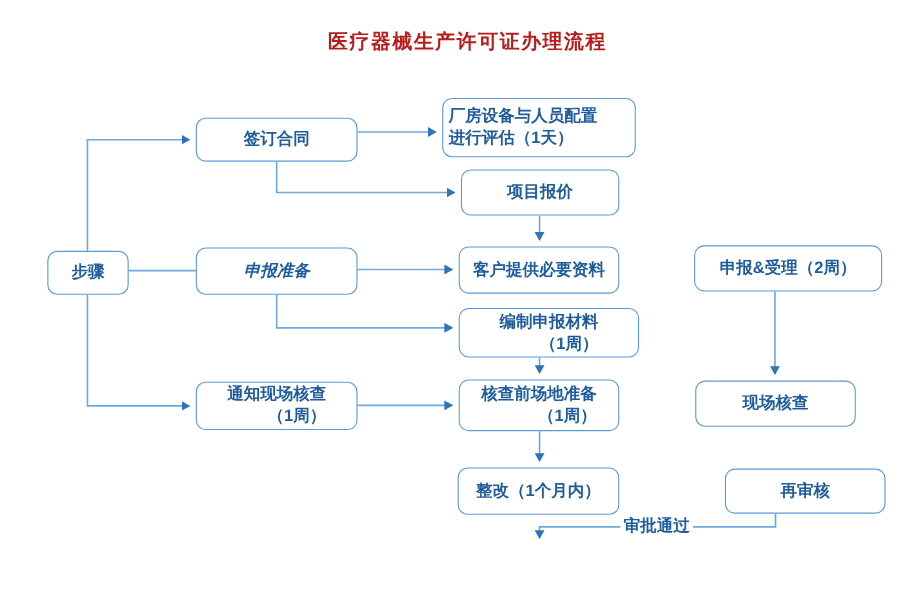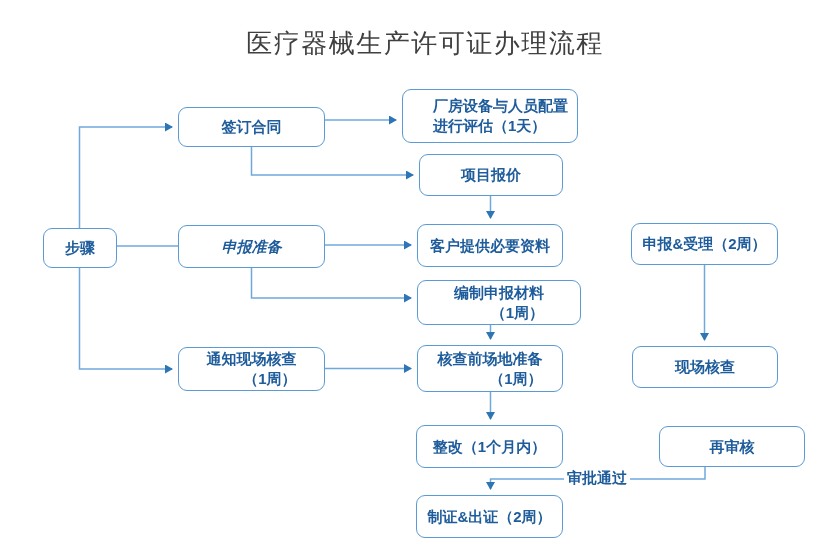--- a/index.html
+++ b/index.html
@@ -14,24 +14,24 @@
     height: 555px;
     background: #ffffff;
     overflow: hidden;
   }
   .page-title {
     position: absolute;
     top: 26px;
     left: 20px;
     right: 0;
     text-align: center;
-    font-size: 26px;
-    font-weight: normal;
+    font-size: 18px;
+    font-weight: bold;
     letter-spacing: 1.5px;
-    color: #404040;
+    color: #b91c1c;
     white-space: nowrap;
   }
   .wires {
     position: absolute;
     top: 0;
     left: 0;
     pointer-events: none;
   }
   .node {
     position: absolute;
@@ -45,35 +45,35 @@
     text-align: right;
     color: #1E5C9B;
     font-size: 15px;
     font-weight: bold;
     line-height: 20px;
     white-space: pre-line;
   }
   .node.align-left {
     justify-content: flex-start;
     text-align: left;
-    padding-left: 30px;
+    padding-left: 5px;
   }
   
   #n-steps     { left: 43px;  top: 228px; width: 74px;  height: 40px; }
   #n-sign      { left: 178px; top: 107px; width: 147px; height: 40px; }
   #n-prep      { left: 178px; top: 225px; width: 147px; height: 43px; font-style: italic; }
   #n-notify    { left: 178px; top: 347px; width: 147px; height: 44px; }
   #n-assess    { left: 402px; top: 89px;  width: 176px; height: 54px; }
   #n-quote     { left: 419px; top: 154px; width: 144px; height: 42px; }
   #n-materials { left: 417px; top: 224px; width: 146px; height: 43px; }
   #n-compile   { left: 417px; top: 280px; width: 164px; height: 45px; }
   #n-siteprep  { left: 417px; top: 345px; width: 146px; height: 47px; }
   #n-rectify   { left: 416px; top: 425px; width: 147px; height: 43px; }
   #n-cert      { left: 416px; top: 495px; width: 147px; height: 43px; }
-  #n-accept    { left: 631px; top: 223px; width: 147px; height: 42px; }
+  #n-accept    { left: 631px; top: 223px; width: 171px; height: 42px; }
   #n-onsite    { left: 632px; top: 346px; width: 146px; height: 42px; }
   #n-review    { left: 632px; top: 426px; width: 146px; height: 41px; margin-left: 27px; }
   .edge-label {
     position: absolute;
     left: 564px;
     top: 469px;
     background: #ffffff;
     padding: 0 3px;
     font-size: 15px;
     font-weight: bold;
@@ -128,21 +128,20 @@
   <div class="node" id="n-materials">客户提供必要资料</div>
 
   <div class="node" id="n-compile">编制申报材料
 （1周）</div>
 
   <div class="node" id="n-siteprep">核查前场地准备
 （1周）</div>
 
   <div class="node" id="n-rectify">整改（1个月内）</div>
 
-  <div class="node" id="n-cert">制证&amp;出证（2周）</div>
 
   <div class="node" id="n-accept">申报&amp;受理（2周）</div>
 
   <div class="node" id="n-onsite">现场核查</div>
 
   <div class="node" id="n-review">再审核</div>
 
   <span class="edge-label">审批通过</span>
 
 </div>

